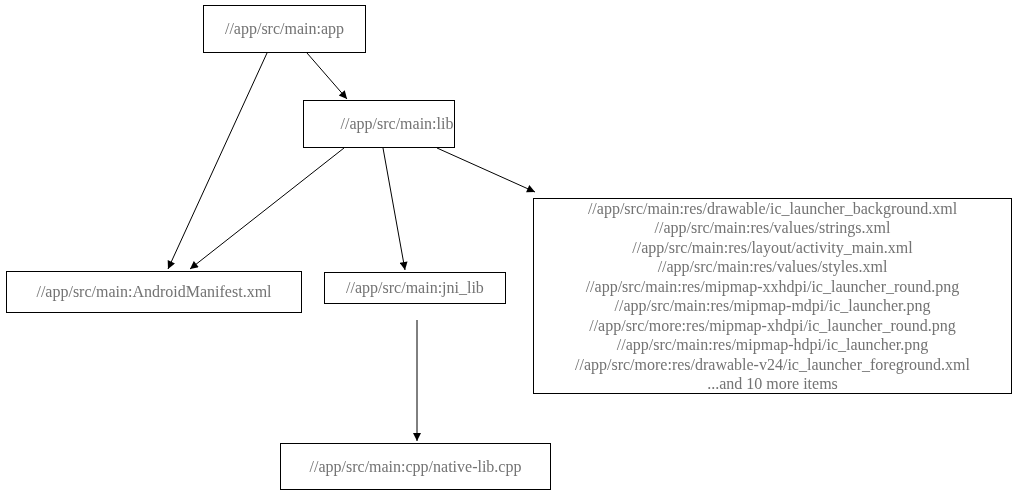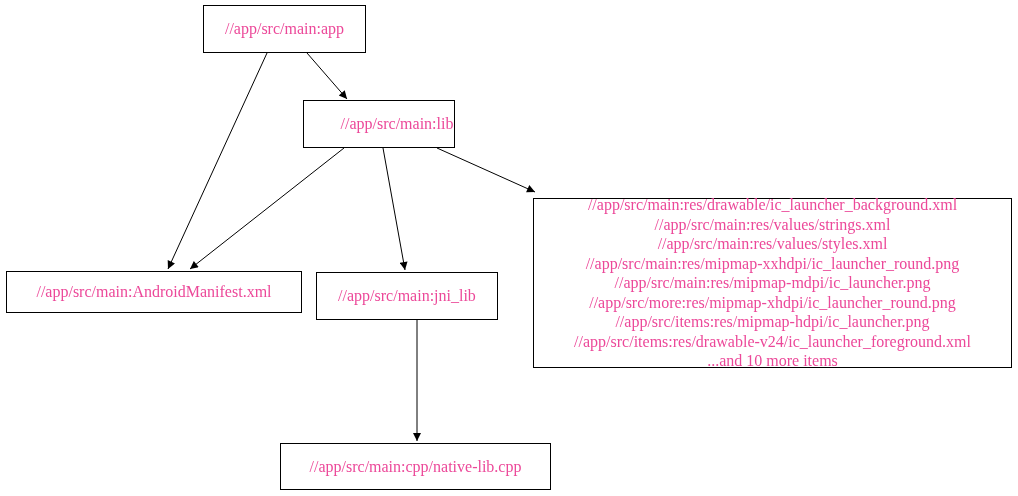--- a/index.html
+++ b/index.html
@@ -20,21 +20,21 @@
     top: 0;
     width: 1018px;
     height: 496px;
     z-index: 1;
   }
   .node {
     position: absolute;
     box-sizing: border-box;
     background: #ffffff;
     border: 1px solid #000000;
-    color: #ec4899;
+    color: #737373;
     display: flex;
     align-items: center;
     justify-content: center;
     text-align: center;
     font-size: 16px;
     z-index: 2;
     white-space: nowrap;
   }
   .node.multi {
     flex-direction: column;
@@ -68,31 +68,32 @@
 </div>
 
 <div class="node" style="left:303px; top:100px; width:152px; height:48px;padding-left:36px;">
   <span>//app/src/main:lib</span>
 </div>
 
 <div class="node" style="left:6px; top:271px; width:296px; height:42px;">
   <span>//app/src/main:AndroidManifest.xml</span>
 </div>
 
-<div class="node" style="left:316px; top:272px; width:182px; height:48px;font-family:Liberation Serif, serif;">
+<div class="node" style="left:324px; top:272px; width:182px; height:32px;font-family:Liberation Serif, serif;">
   <span>//app/src/main:jni_lib</span>
 </div>
 
-<div class="node multi" style="left:533px; top:198px; width:479px; height:170px;">
+<div class="node multi" style="left:533px; top:198px; width:479px; height:196px;">
   <div>//app/src/main:res/drawable/ic_launcher_background.xml</div>
   <div>//app/src/main:res/values/strings.xml</div>
+  <div>//app/src/main:res/layout/activity_main.xml</div>
   <div>//app/src/main:res/values/styles.xml</div>
   <div>//app/src/main:res/mipmap-xxhdpi/ic_launcher_round.png</div>
   <div>//app/src/main:res/mipmap-mdpi/ic_launcher.png</div>
   <div>//app/src/more:res/mipmap-xhdpi/ic_launcher_round.png</div>
-  <div>//app/src/items:res/mipmap-hdpi/ic_launcher.png</div>
-  <div>//app/src/items:res/drawable-v24/ic_launcher_foreground.xml</div>
+  <div>//app/src/main:res/mipmap-hdpi/ic_launcher.png</div>
+  <div>//app/src/more:res/drawable-v24/ic_launcher_foreground.xml</div>
   <div>...and 10 more items</div>
 </div>
 
 <div class="node" style="left:280px; top:443px; width:271px; height:47px;">
   <span>//app/src/main:cpp/native-lib.cpp</span>
 </div>
 
 </body></html>

